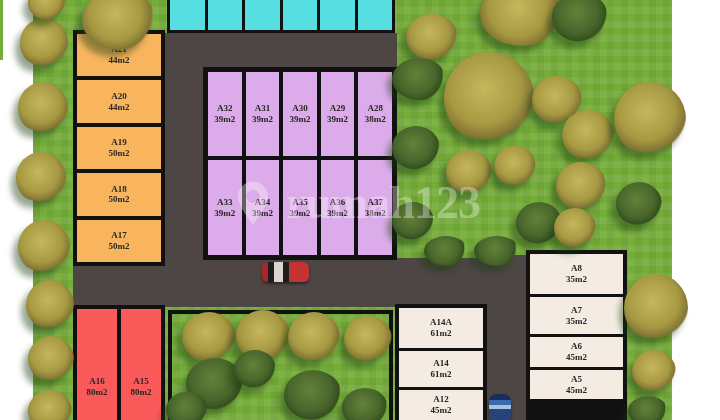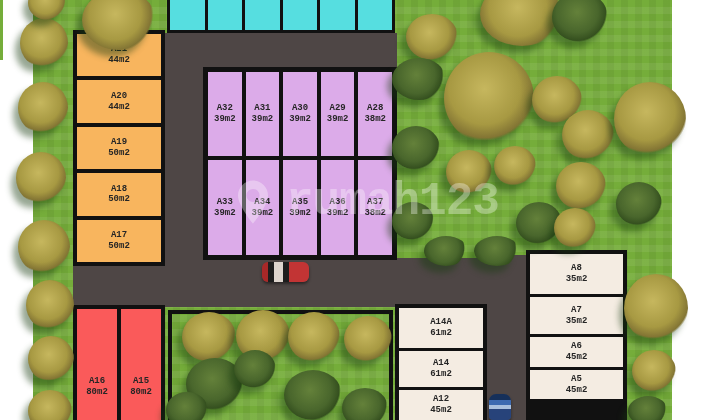--- a/index.html
+++ b/index.html
@@ -1,21 +1,21 @@
 <!DOCTYPE html>
 <html style="--teal: #56dee0; --orange: #f8b55e; --purple: #dcabe9; --red: #fa5a5a; --cream: #f4ece2; --road: #4e4645; --green: #75ad3a; --line: #111111;"><head>
 <meta charset="utf-8">
 <style>
   :root{
     --teal:#56dee0; --orange:#f8b55e; --purple:#dcabe9; --red:#fa5a5a;
     --cream:#f4ece2; --road:#4e4645; --green:#75ad3a; --line:#111111;
   }
   html,body{margin:0;padding:0;background:#ffffff;}
   #stage{position:relative;width:720px;height:420px;overflow:hidden;background:#ffffff;
-         font-family:Liberation Mono, monospace;}
+         font-family:Liberation Serif, serif;}
   .abs{position:absolute;}
   .green-base{left:33px;top:0;width:639px;height:420px;z-index:1;
     background-color:var(--green);
     background-image:
       repeating-linear-gradient(0deg, rgba(255,255,255,0.07) 0 7px, rgba(0,0,0,0) 7px 14px),
       repeating-linear-gradient(90deg, rgba(0,0,0,0.05) 0 7px, rgba(0,0,0,0) 7px 14px);}
   .green-sliver{left:0;top:0;width:3px;height:60px;background:var(--green);z-index:1;}
   .road{background:var(--road);z-index:5;}
   .block{display:grid;background:var(--line);z-index:10;box-sizing:border-box;}
   .cell{display:flex;flex-direction:column;align-items:center;justify-content:center;

